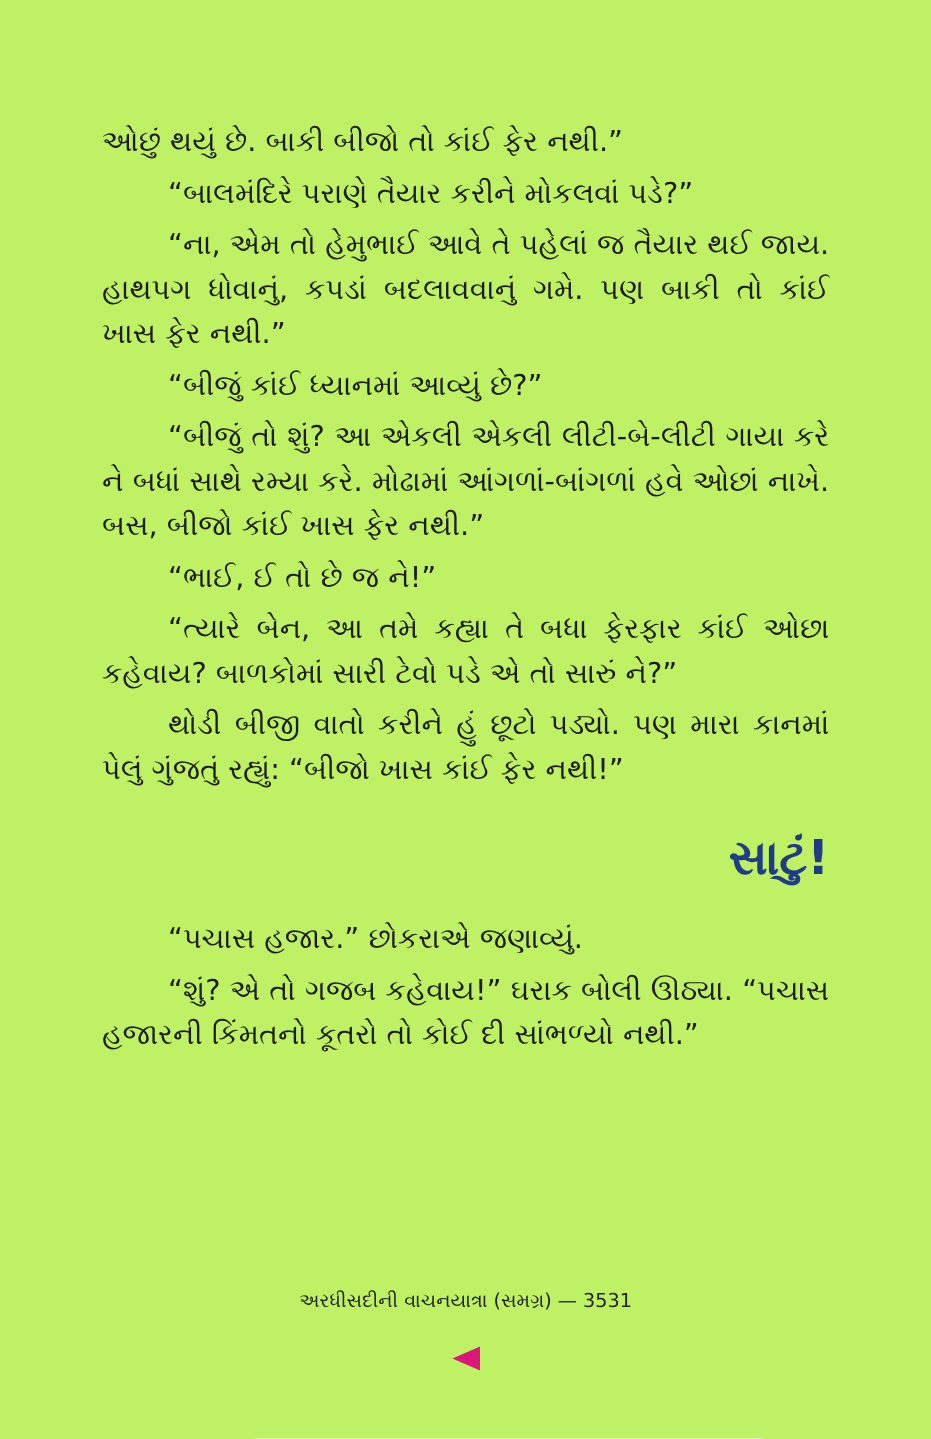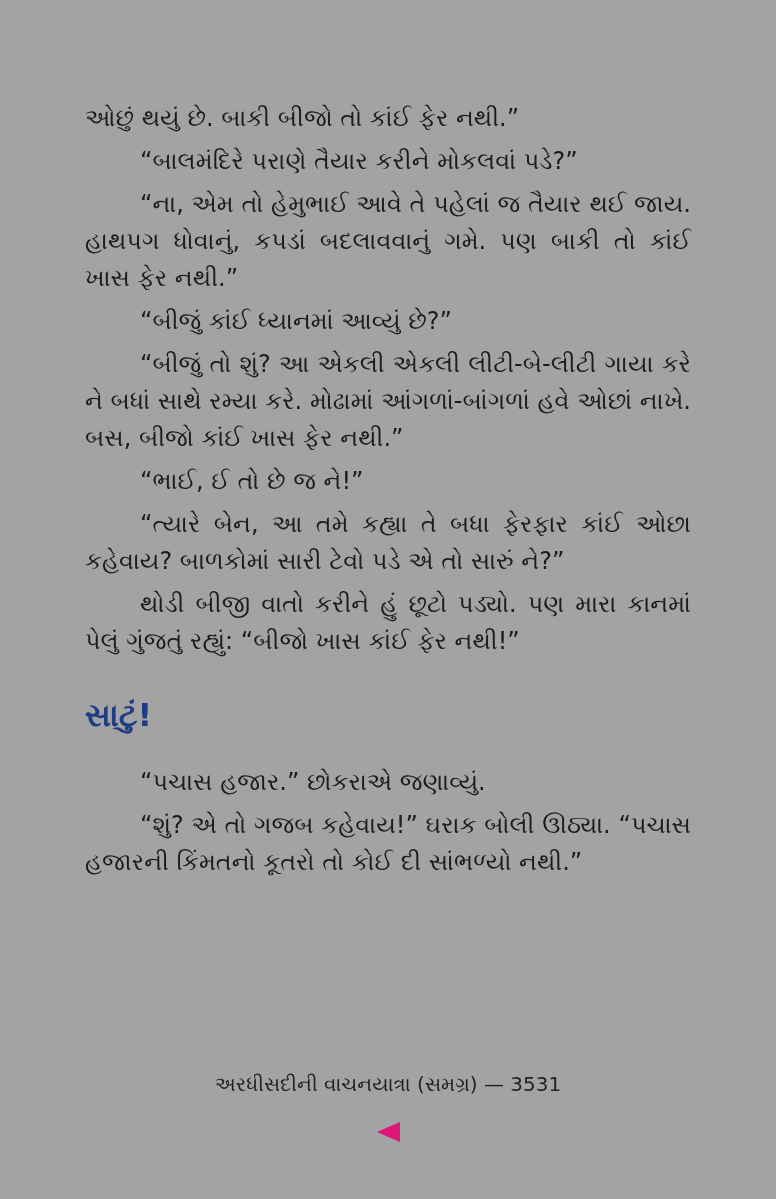--- a/index.html
+++ b/index.html
@@ -4,21 +4,21 @@
 <style>
   html, body {
     margin: 0;
     padding: 0;
     background: #ffffff;
   }
   .page {
     position: relative;
     width: 776px;
     height: 1199px;
-    background: #a3a3a3;
+    background: #bef264;
     overflow: hidden;
     font-family: "DejaVu Sans", "Liberation Sans", sans-serif;
   }
   .text-block {
     position: absolute;
     left: 85px;
     top: 100px;
     width: 606px;
     color: #1c1c1c;
     font-size: 24px;
@@ -27,34 +27,34 @@
   }
   .text-block p {
     margin: 0 0 6px 0;
     text-indent: 55px;
   }
   .text-block p.no-indent {
     text-indent: 0;
   }
   .story-title {
     margin: 32px 0 26px 0;
-    text-align: left;
+    text-align: right;
     text-indent: 0;
     color: #203c85;
-    font-size: 32px;
+    font-size: 40px;
     line-height: 46px;
     font-weight: bold;
   }
   .footer-caption {
     position: absolute;
     top: 1072px;
     left: 0;
     width: 776px;
     text-align: center;
-    font-size: 20px;
+    font-size: 16px;
     line-height: 24px;
     color: #222222;
   }
   .nav-prev {
     position: absolute;
     top: 1117px;
     left: 372px;
     width: 32px;
     height: 30px;
     display: flex;

